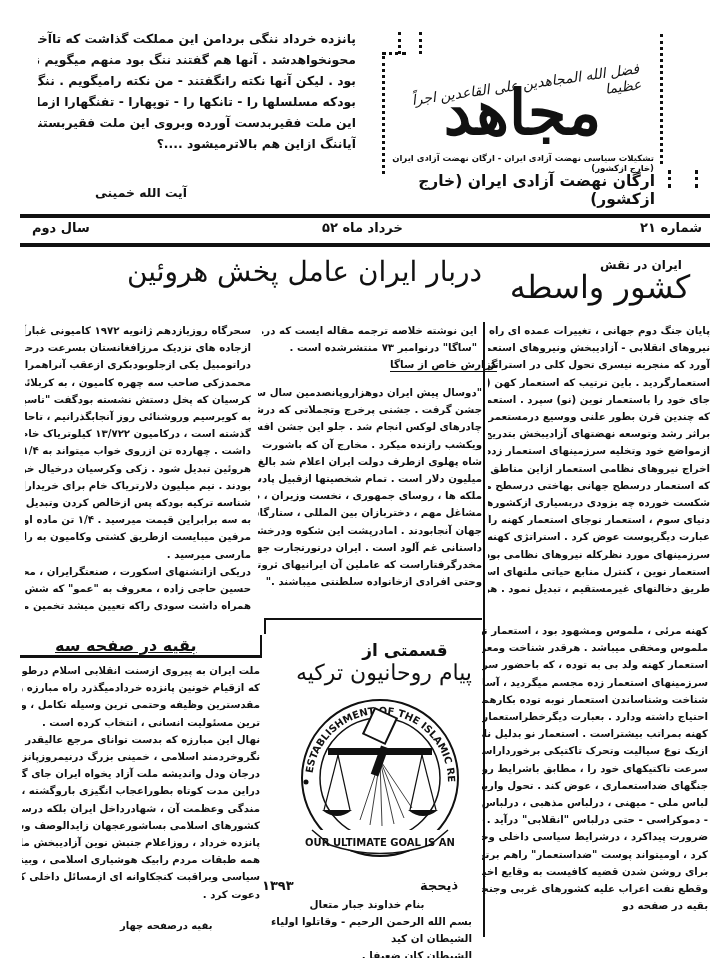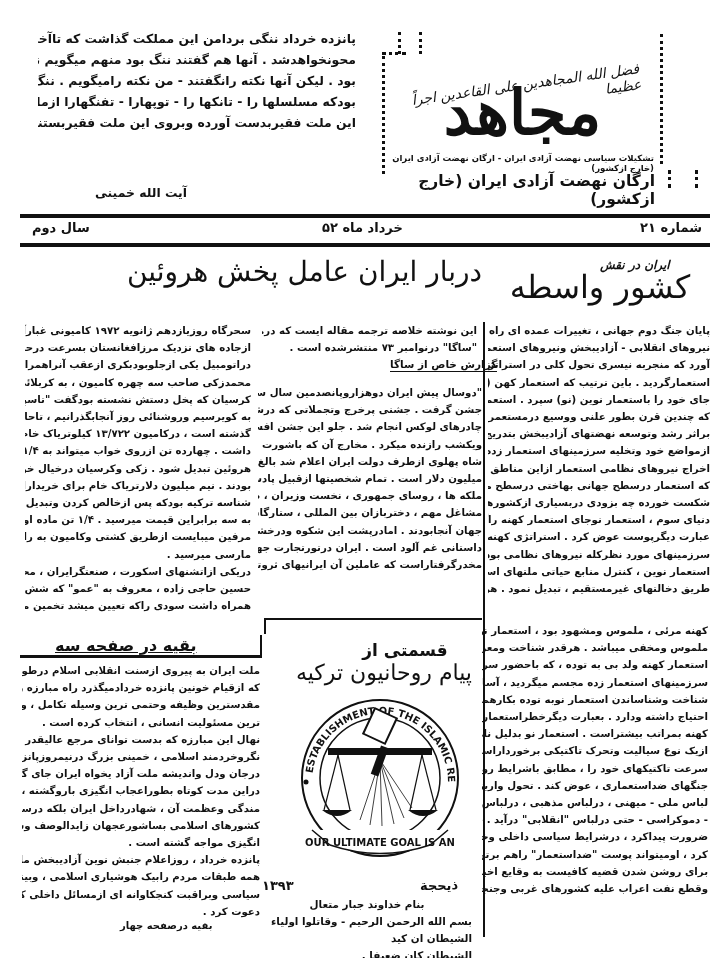--- a/index.html
+++ b/index.html
@@ -50,21 +50,21 @@
   .mast-subline { left: 392px; top: 153px; width: 262px; font-size: 8.5px; font-weight: bold; }
   .mast-org { left: 400px; top: 172px; width: 255px; font-size: 15.5px; font-weight: bold; }
 
   
   .rule-thick { left: 20px; height: 4px; background: #111; }
   .issue-band { left: 22px; top: 220px; width: 684px; height: 20px;
     font-size: 13px; font-weight: bold; }
   .issue-band span { position: absolute; top: 0; }
 
   
-  .kicker { left: 600px; top: 258px; font-size: 12px; font-weight: bold; font-style: italic; }
+  .kicker { left: 600px; top: 258px; font-size: 12px; font-weight: bold; }
   .headline-right { left: 495px; top: 268px; width: 210px; font-size: 32px;
     font-family: "DejaVu Serif", serif; text-align: center; }
   .headline-left { left: 22px; top: 255px; width: 460px; font-size: 28px;
     font-family: "DejaVu Serif", serif; text-align: right; }
 
   
   .col { font-size: 10.2px; line-height: 17.2px; font-weight: bold; text-align: justify; }
   .col .l { display: block; white-space: nowrap; overflow: hidden; }
 
   .col-right { left: 488px; top: 322px; width: 222px; }
@@ -97,20 +97,21 @@
 </style>
 </head>
 <body>
 
 <div class="abs quote rtl">
   <span class="line">پانزده خرداد ننگی بردامن این مملکت گذاشت که تاآخر</span>
   <span class="line">محونخواهدشد . آنها هم گفتند ننگ بود منهم میگویم ننگ</span>
   <span class="line">بود . لیکن آنها نکته رانگفتند - من نکته رامیگویم . ننگ</span>
   <span class="line">بودکه مسلسلها را - تانکها را - توپهارا - تفنگهارا ازمال</span>
   <span class="line">این ملت فقیربدست آورده وبروی این ملت فقیربستند .</span>
+  <span class="line">آیاننگ ازاین هم بالاترمیشود ....؟</span>
 </div>
 <div class="abs quote-sig rtl">آیت الله خمینی</div>
 
 <div class="abs mast-dots-tl"></div>
 <div class="abs mast-frame-left-top"></div>
 <div class="abs mast-frame-left"></div>
 <div class="abs mast-frame-right"></div>
 <div class="abs mast-dots-br"></div>
 <div class="abs mast-motto rtl">فضل الله المجاهدین علی القاعدین اجراً عظیما</div>
 <div class="abs mast-title rtl">مجاهد</div>
@@ -158,40 +159,42 @@
   <span class="l">کهنه بمراتب بیشتراست . استعمار نو بدلیل نامرئی بودنش</span>
   <span class="l">ازیک نوع سیالیت وتحرک تاکتیکی برخورداراست . میتواند به</span>
   <span class="l">سرعت تاکتیکهای خود را ، مطابق باشرایط روز ووسعت</span>
   <span class="l">جنگهای ضداستعماری ، عوض کند . تحول واریزه برتر . در</span>
   <span class="l">لباس ملی - میهنی ، درلباس مذهبی ، درلباس سوسیالیزم</span>
   <span class="l">- دموکراسی - حتی درلباس "انقلابی" درآید . حتی اگر</span>
   <span class="l">ضرورت پیداکرد ، درشرایط سیاسی داخلی وخارجی ایجاب</span>
   <span class="l">کرد ، اومیتواند پوست "ضداستعمار" راهم برتن کند .</span>
   <span class="l">برای روشن شدن قضیه کافیست به وقایع اخیرخاورمیانه</span>
   <span class="l">وقطع نفت اعراب علیه کشورهای غربی وجنجالهای دیپلماتیک</span>
+  <span class="l">بقیه در صفحه دو</span>
 </div>
 
 <div class="abs col col-mid-intro rtl">
   <span class="l">این نوشته خلاصه ترجمه مقاله ایست که درمجله آمریکائی</span>
   <span class="l">"ساگا" درنوامبر ۷۳ منتشرشده است .</span>
 </div>
 <div class="abs byline rtl">گزارش خاص از ساگا</div>
 
 <div class="abs col col-mid rtl">
   <span class="l">"دوسال پیش ایران دوهزاروپانصدمین سال سلطنت خود را</span>
   <span class="l">جشن گرفت . جشنی پرخرج وتجملاتی که درشهری از</span>
   <span class="l">چادرهای لوکس انجام شد . جلو این جشن افسانه هزار</span>
   <span class="l">ویکشب رازنده میکرد . مخارج آن که باشورت محمدرضا</span>
   <span class="l">شاه پهلوی ازطرف دولت ایران اعلام شد بالغ برده هیجهسا</span>
   <span class="l">میلیون دلار است . تمام شخصیتها ازقبیل پادشاهان و</span>
   <span class="l">ملکه ها ، روسای جمهوری ، نخست وزیران ، صاحبان</span>
   <span class="l">مشاغل مهم ، دختربازان بین المللی ، ستارگان ومشاهیر</span>
   <span class="l">جهان آنجابودند . امادرپشت این شکوه ودرخشندگی</span>
   <span class="l">داستانی غم آلود است . ایران درتورتجارت جهانی مواد</span>
   <span class="l">مخدرگرفتاراست که عاملین آن ایرانیهای ثروتمند ، بازرگانان</span>
+  <span class="l">وحتی افرادی ازخانواده سلطنتی میباشند ."</span>
 </div>
 
 <div class="abs col col-left rtl">
   <span class="l">سحرگاه روزیازدهم ژانویه ۱۹۷۲ کامیونی غبارآلود درکی</span>
   <span class="l">ازجاده های نزدیک مرزافغانستان بسرعت درحرکت بود و</span>
   <span class="l">دراتومبیل یکی ازجلوبودبکری ازعقب آنراهمراهی میکردند .</span>
   <span class="l">محمدزکی صاحب سه چهره کامیون ، به کربلائی عباس</span>
   <span class="l">کرسیان که پخل دستش نشسته بودگفت "تاسپیده برتدپایه</span>
   <span class="l">به کویرسیم وروشنائی روز آنجابگذرانیم ، تاحالا سفرخیر</span>
   <span class="l">گذشته است ، درکامیون ۱۳/۷۲۲ کیلوتریاک خام وجود</span>
@@ -213,21 +216,20 @@
   <span class="l">ملت ایران به پیروی ازسنت انقلابی اسلام درطول دهسالی</span>
   <span class="l">که ازقیام خونین پانزده خردادمیگذرد راه مبارزه رابعنوان</span>
   <span class="l">مقدسترین وظیفه وحتمی ترین وسیله تکامل ، وسهمگین -</span>
   <span class="l">ترین مسئولیت انسانی ، انتخاب کرده است .</span>
   <span class="l">نهال این مبارزه که بدست توانای مرجع عالیقدر وبرهبری بلند</span>
   <span class="l">نگروخردمند اسلامی ، خمینی بزرگ درنیمروزپانزده خرداد</span>
   <span class="l">درجان ودل واندیشه ملت آزاد یخواه ایران جای گرفت ،</span>
   <span class="l">دراین مدت کوتاه بطوراعجاب انگیزی باروگشته ، وشکوه</span>
   <span class="l">مندگی وعظمت آن ، شهادرداخل ایران بلکه درسراسر</span>
   <span class="l">کشورهای اسلامی بساشورعجهان زایدالوصف وشگفت -</span>
-  <span class="l">انگیزی مواجه گشته است .</span>
   <span class="l">پانزده خرداد ، روزاعلام جنبش نوین آزادیبخش ملی بودکه</span>
   <span class="l">همه طبقات مردم رابیک هوشیاری اسلامی ، وبینش عمیق</span>
   <span class="l">سیاسی وبراقبت کنجکاوانه ای ازمسائل داخلی کشور</span>
   <span class="l">دعوت کرد .</span>
 </div>
 <div class="abs continued-3 rtl" style="left:120px;top:920px;">بقیه درصفحه چهار</div>
 
 <div class="abs box-center"></div>
 <div class="abs excerpt-kicker rtl">قسمتی از</div>
 <div class="abs excerpt-title rtl">پیام روحانیون ترکیه</div>

